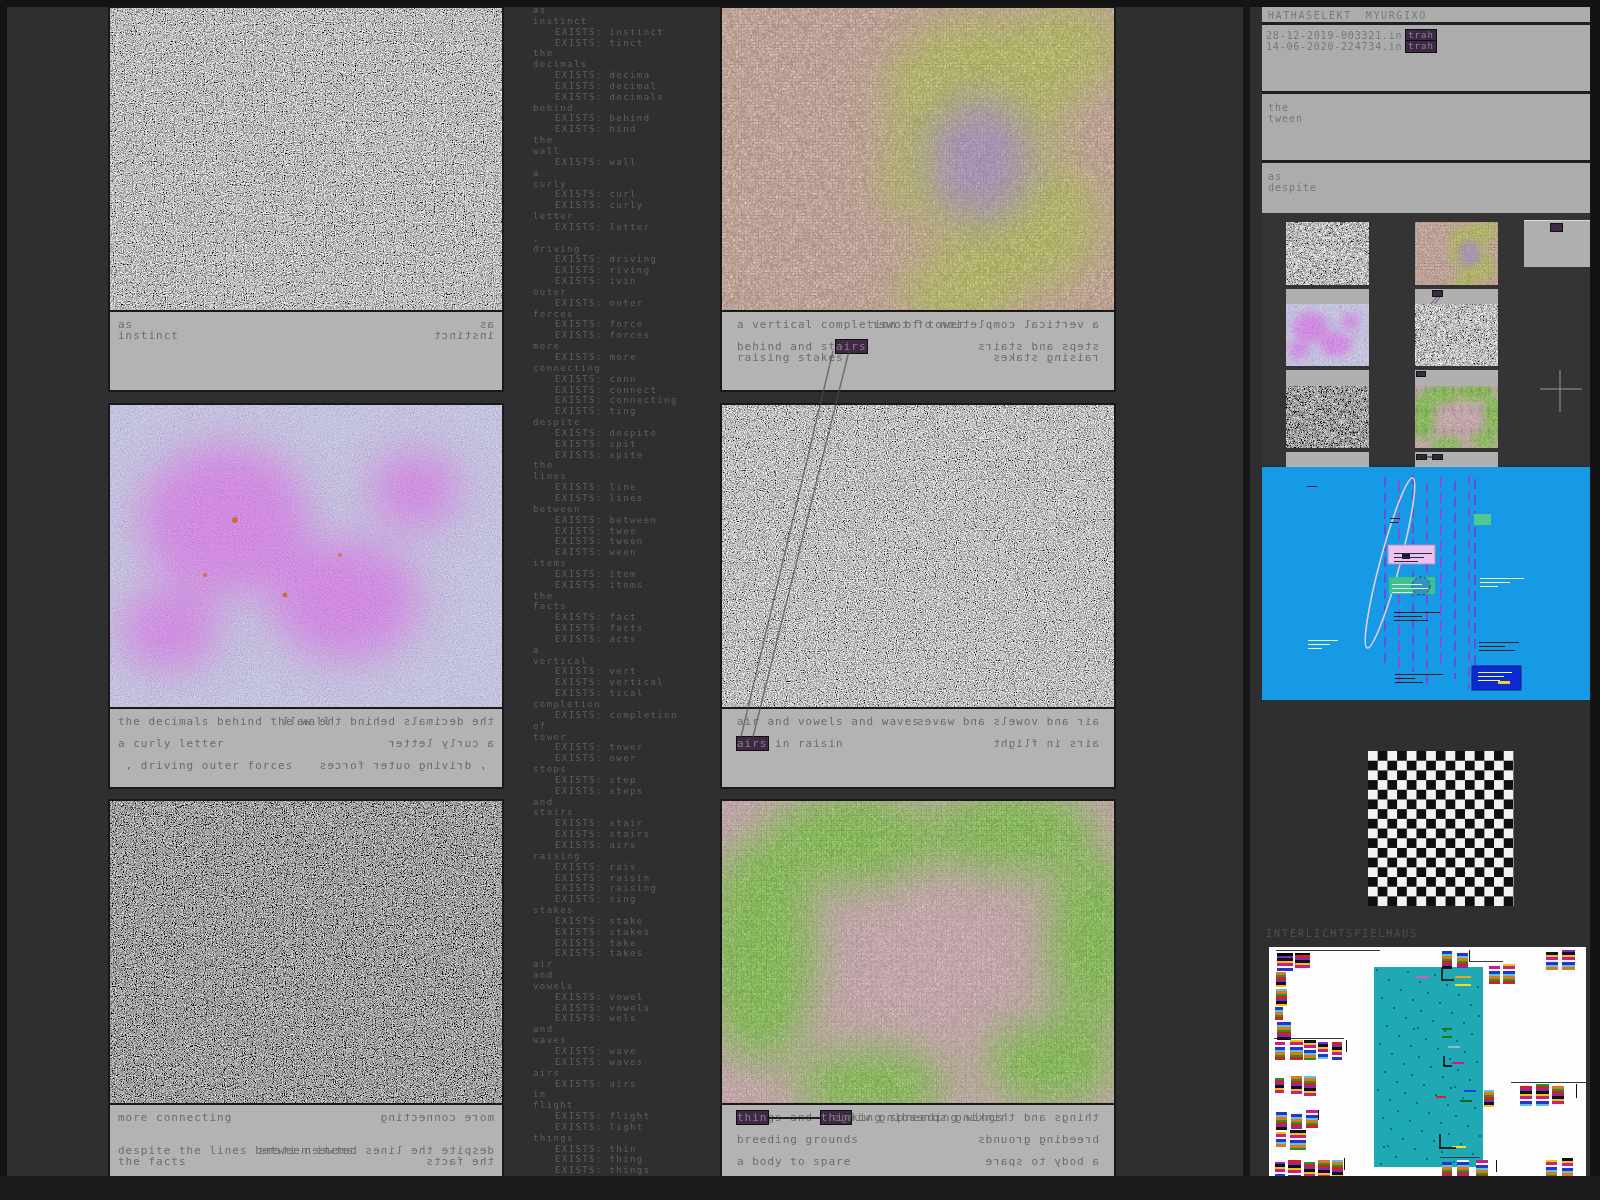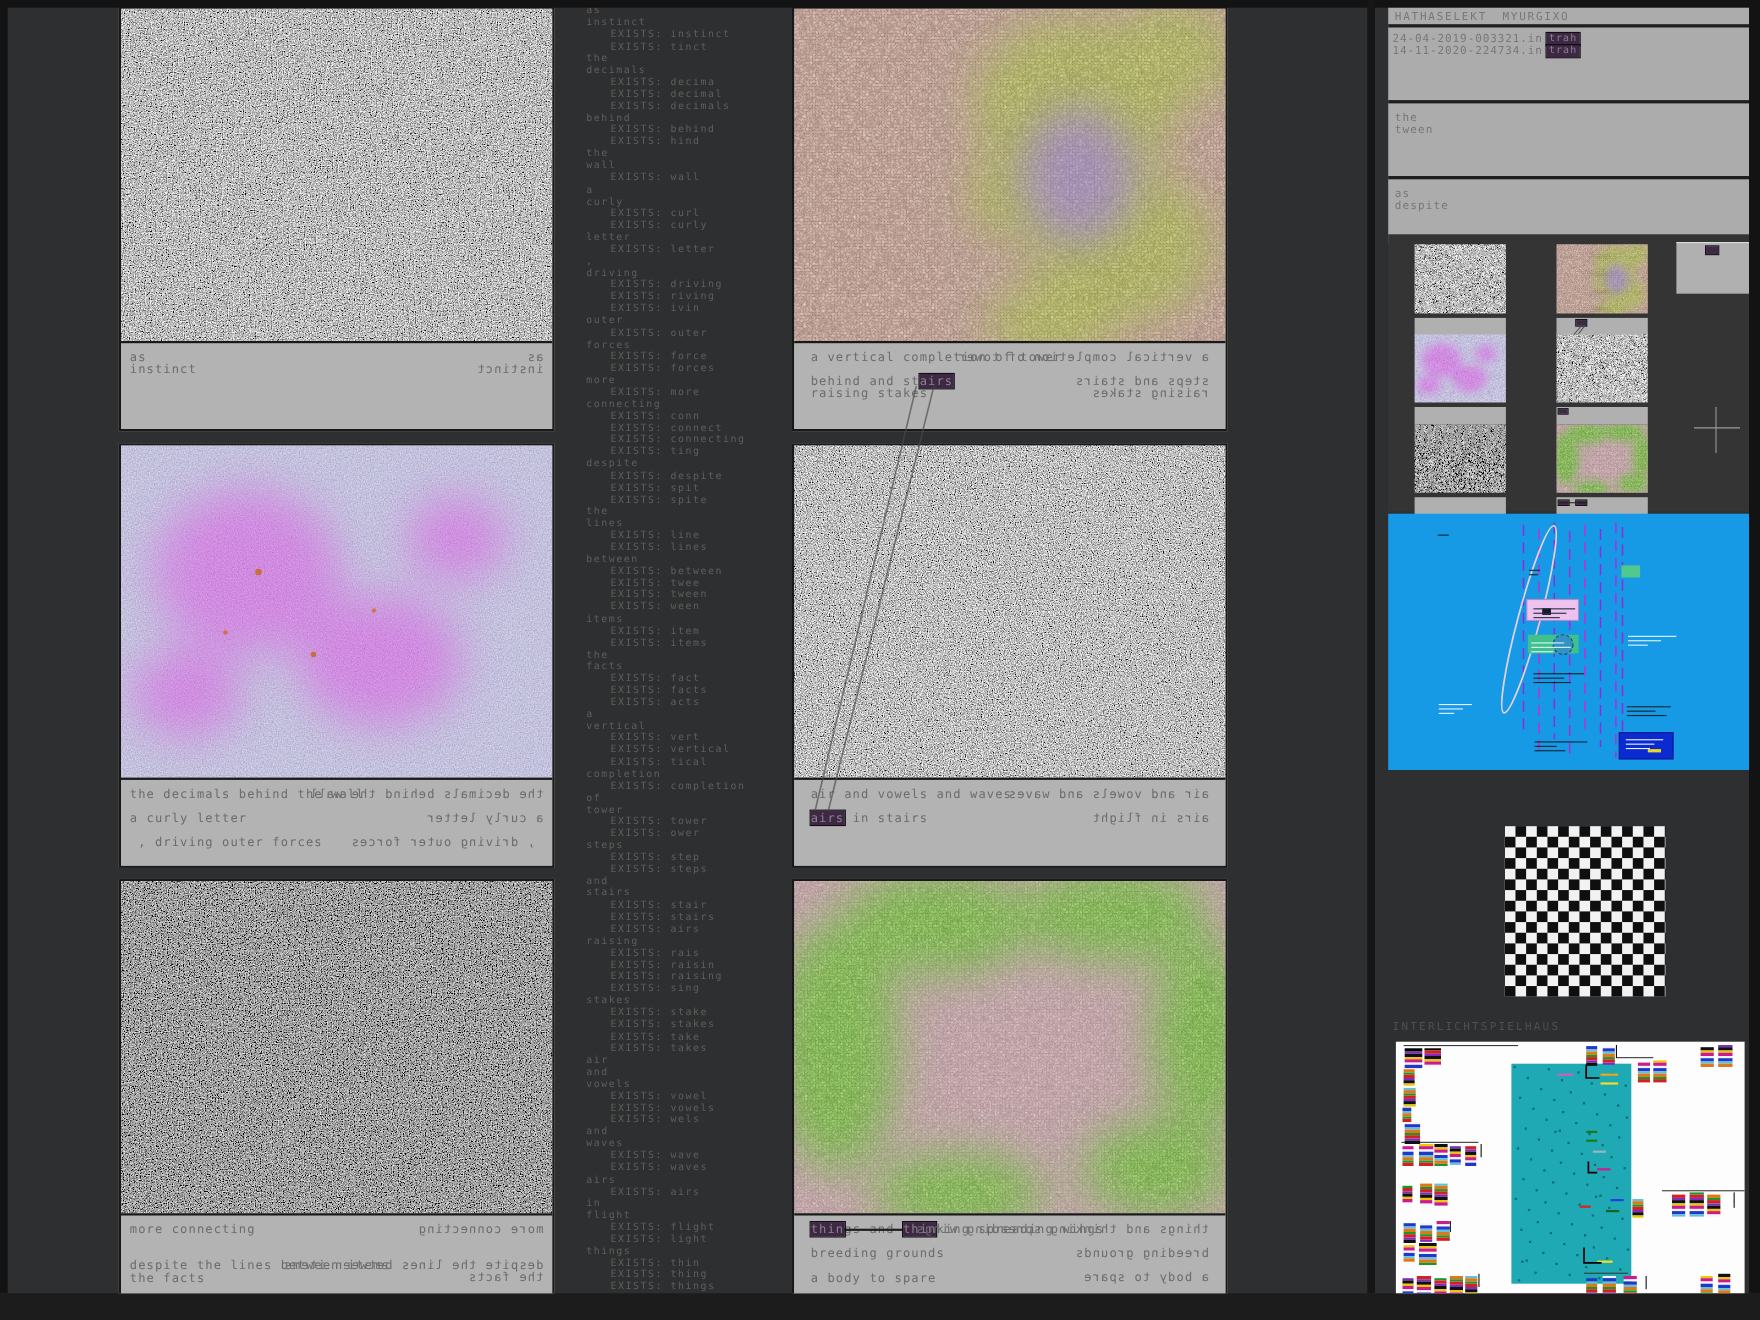--- a/index.html
+++ b/index.html
@@ -288,21 +288,21 @@
   </div>
   <div class="panel" style="left:720px;top:403px;">
     <span class="noise">
         <svg viewBox="0 0 392 302" preserveAspectRatio="none">
           <use href="#art-g5"></use>
         </svg>
       </span>
     <div class="cap capR">
         <div class="cl" style="top: 7px;"><span>air and vowels and waves</span></div>
         <div class="cl mir" style="top: 7px;">air and vowels and waves</div>
-        <div class="cl" style="top: 29px;"><span class="hl">airs</span><span> in stairs</span></div>
+        <div class="cl" style="top: 29px;"><span class="hl">airs</span><span> in raisin</span></div>
         <div class="cl mir" style="top: 29px;">airs in flight</div>
       </div>
   </div>
   <div class="panel" style="left:720px;top:799px;">
     <span class="noise">
         <svg viewBox="0 0 392 302" preserveAspectRatio="none">
           <use href="#art-p6"></use>
         </svg>
       </span>
     <div class="cap capR">
@@ -316,25 +316,25 @@
   </div>
 
   <div id="wordlist"><div class="wl">as</div><div class="wl">instinct</div><div class="wl" style="padding-left: 22px;">EXISTS: instinct</div><div class="wl" style="padding-left: 22px;">EXISTS: tinct</div><div class="wl">the</div><div class="wl">decimals</div><div class="wl" style="padding-left: 22px;">EXISTS: decima</div><div class="wl" style="padding-left: 22px;">EXISTS: decimal</div><div class="wl" style="padding-left: 22px;">EXISTS: decimals</div><div class="wl">behind</div><div class="wl" style="padding-left: 22px;">EXISTS: behind</div><div class="wl" style="padding-left: 22px;">EXISTS: hind</div><div class="wl">the</div><div class="wl">wall</div><div class="wl" style="padding-left: 22px;">EXISTS: wall</div><div class="wl">a</div><div class="wl">curly</div><div class="wl" style="padding-left: 22px;">EXISTS: curl</div><div class="wl" style="padding-left: 22px;">EXISTS: curly</div><div class="wl">letter</div><div class="wl" style="padding-left: 22px;">EXISTS: letter</div><div class="wl">,</div><div class="wl">driving</div><div class="wl" style="padding-left: 22px;">EXISTS: driving</div><div class="wl" style="padding-left: 22px;">EXISTS: riving</div><div class="wl" style="padding-left: 22px;">EXISTS: ivin</div><div class="wl">outer</div><div class="wl" style="padding-left: 22px;">EXISTS: outer</div><div class="wl">forces</div><div class="wl" style="padding-left: 22px;">EXISTS: force</div><div class="wl" style="padding-left: 22px;">EXISTS: forces</div><div class="wl">more</div><div class="wl" style="padding-left: 22px;">EXISTS: more</div><div class="wl">connecting</div><div class="wl" style="padding-left: 22px;">EXISTS: conn</div><div class="wl" style="padding-left: 22px;">EXISTS: connect</div><div class="wl" style="padding-left: 22px;">EXISTS: connecting</div><div class="wl" style="padding-left: 22px;">EXISTS: ting</div><div class="wl">despite</div><div class="wl" style="padding-left: 22px;">EXISTS: despite</div><div class="wl" style="padding-left: 22px;">EXISTS: spit</div><div class="wl" style="padding-left: 22px;">EXISTS: spite</div><div class="wl">the</div><div class="wl">lines</div><div class="wl" style="padding-left: 22px;">EXISTS: line</div><div class="wl" style="padding-left: 22px;">EXISTS: lines</div><div class="wl">between</div><div class="wl" style="padding-left: 22px;">EXISTS: between</div><div class="wl" style="padding-left: 22px;">EXISTS: twee</div><div class="wl" style="padding-left: 22px;">EXISTS: tween</div><div class="wl" style="padding-left: 22px;">EXISTS: ween</div><div class="wl">items</div><div class="wl" style="padding-left: 22px;">EXISTS: item</div><div class="wl" style="padding-left: 22px;">EXISTS: items</div><div class="wl">the</div><div class="wl">facts</div><div class="wl" style="padding-left: 22px;">EXISTS: fact</div><div class="wl" style="padding-left: 22px;">EXISTS: facts</div><div class="wl" style="padding-left: 22px;">EXISTS: acts</div><div class="wl">a</div><div class="wl">vertical</div><div class="wl" style="padding-left: 22px;">EXISTS: vert</div><div class="wl" style="padding-left: 22px;">EXISTS: vertical</div><div class="wl" style="padding-left: 22px;">EXISTS: tical</div><div class="wl">completion</div><div class="wl" style="padding-left: 22px;">EXISTS: completion</div><div class="wl">of</div><div class="wl">tower</div><div class="wl" style="padding-left: 22px;">EXISTS: tower</div><div class="wl" style="padding-left: 22px;">EXISTS: ower</div><div class="wl">steps</div><div class="wl" style="padding-left: 22px;">EXISTS: step</div><div class="wl" style="padding-left: 22px;">EXISTS: steps</div><div class="wl">and</div><div class="wl">stairs</div><div class="wl" style="padding-left: 22px;">EXISTS: stair</div><div class="wl" style="padding-left: 22px;">EXISTS: stairs</div><div class="wl" style="padding-left: 22px;">EXISTS: airs</div><div class="wl">raising</div><div class="wl" style="padding-left: 22px;">EXISTS: rais</div><div class="wl" style="padding-left: 22px;">EXISTS: raisin</div><div class="wl" style="padding-left: 22px;">EXISTS: raising</div><div class="wl" style="padding-left: 22px;">EXISTS: sing</div><div class="wl">stakes</div><div class="wl" style="padding-left: 22px;">EXISTS: stake</div><div class="wl" style="padding-left: 22px;">EXISTS: stakes</div><div class="wl" style="padding-left: 22px;">EXISTS: take</div><div class="wl" style="padding-left: 22px;">EXISTS: takes</div><div class="wl">air</div><div class="wl">and</div><div class="wl">vowels</div><div class="wl" style="padding-left: 22px;">EXISTS: vowel</div><div class="wl" style="padding-left: 22px;">EXISTS: vowels</div><div class="wl" style="padding-left: 22px;">EXISTS: wels</div><div class="wl">and</div><div class="wl">waves</div><div class="wl" style="padding-left: 22px;">EXISTS: wave</div><div class="wl" style="padding-left: 22px;">EXISTS: waves</div><div class="wl">airs</div><div class="wl" style="padding-left: 22px;">EXISTS: airs</div><div class="wl">in</div><div class="wl">flight</div><div class="wl" style="padding-left: 22px;">EXISTS: flight</div><div class="wl" style="padding-left: 22px;">EXISTS: light</div><div class="wl">things</div><div class="wl" style="padding-left: 22px;">EXISTS: thin</div><div class="wl" style="padding-left: 22px;">EXISTS: thing</div><div class="wl" style="padding-left: 22px;">EXISTS: things</div></div>
 
   <div class="sb" style="top:3px;border-top:1px solid #dcdcdc;">
     <div class="sb-sec" style="height:18px;">
       <div class="sb-title"><span>hathaselekt</span><span>myurgixo</span></div>
     </div>
     <div class="sb-sec" style="height:61px;padding-top:5px;">
       <div class="filerow">
-        <span>24-04-2019-003321.in</span>
+        <span>28-12-2019-003321.in</span>
         <span class="tagbox">trah</span>
       </div>
       <div class="filerow">
-        <span>14-11-2020-224734.in</span>
+        <span>14-06-2020-224734.in</span>
         <span class="tagbox">trah</span>
       </div>
     </div>
     <div class="sb-sec" style="height:66px;">
       <div class="sb-entry">
           <div>the</div>
           <div>tween</div>
         </div>
     </div>
     <div class="sb-sec" style="height:58px;border-bottom:none;">

